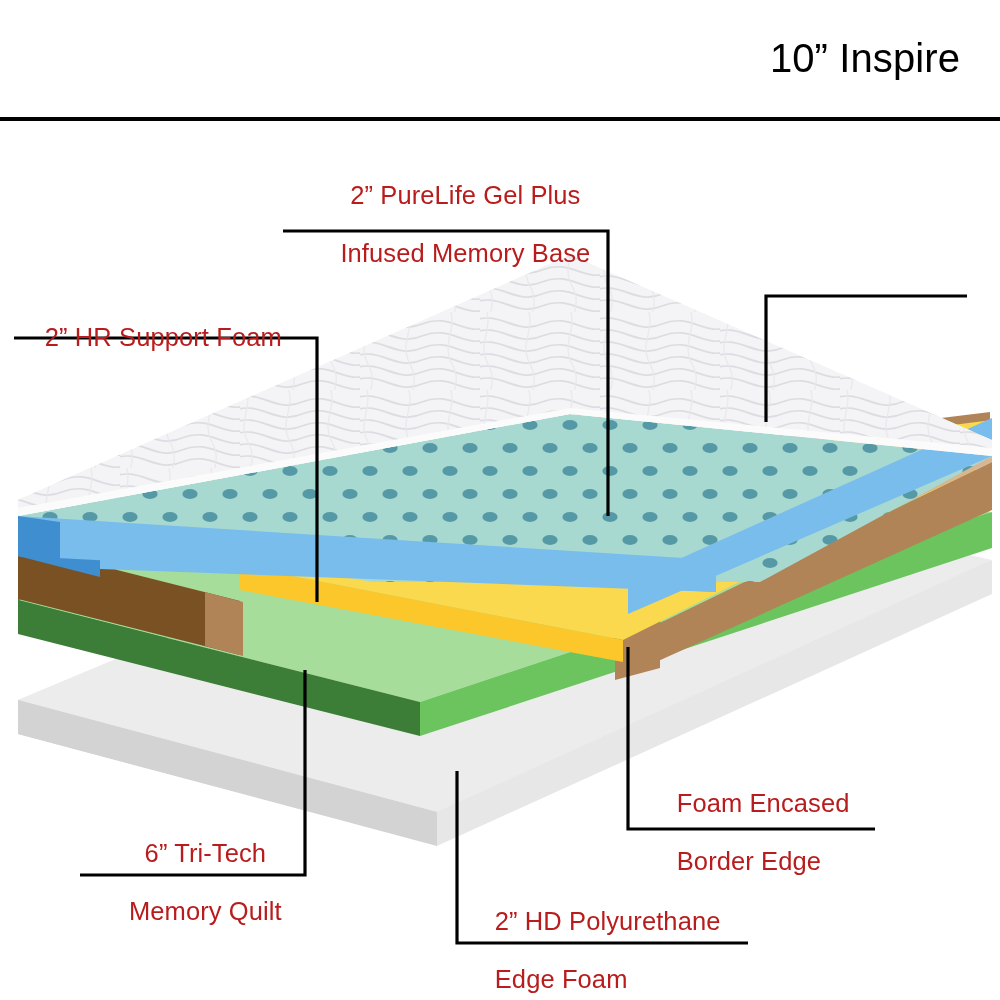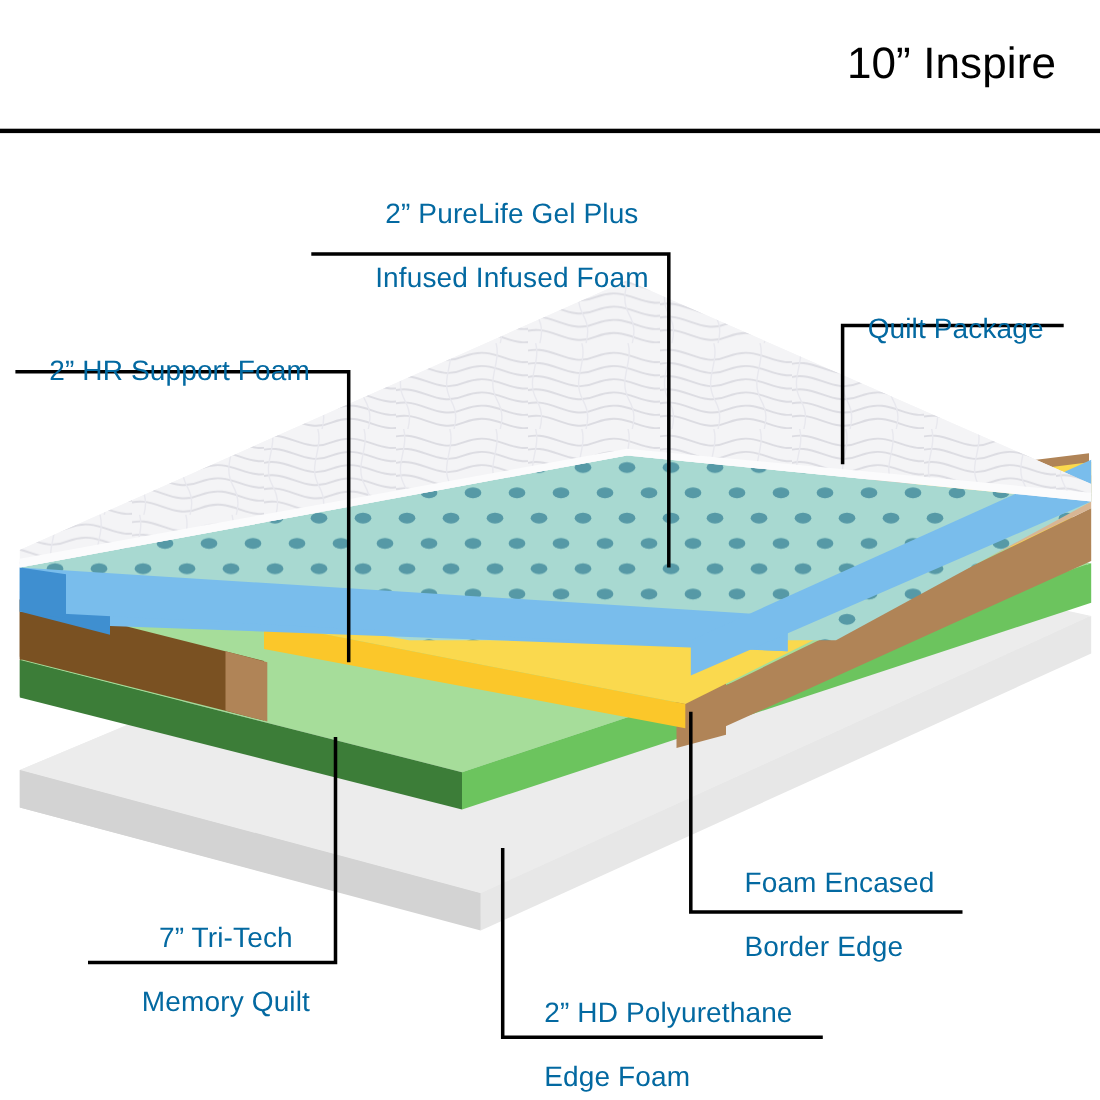--- a/index.html
+++ b/index.html
@@ -47,21 +47,21 @@
     left: 0; top: 0;
     width: 1000px; height: 1000px;
     display: block;
   }
 
   
   .callout {
     position: absolute;
     font-size: 25.5px;
     line-height: 29px;
-    color: #0369a1;
+    color: #b91c1c;
     white-space: pre;
     letter-spacing: 0.1px;
   }
   .callout.c-center { text-align: center; }
   .callout.c-left   { text-align: left; }
 
   #lbl-gel     { left: 286px; top: 152px; width: 330px; }
   #lbl-hr      { left: 16px;  top: 294px; width: 300px; }
   #lbl-quilt   { left: 760px; top: 256px; width: 224px; }
   #lbl-border  { left: 648px; top: 760px; width: 230px; }
@@ -251,38 +251,35 @@
       <path d="M 628,647 L 628,829 L 875,829"></path>
 
       <path d="M 305,670 L 305,875 L 80,875"></path>
 
       <path d="M 457,771 L 457,943 L 748,943"></path>
     </g>
   </svg>
 
   <div class="callout c-center" id="lbl-gel">
     <span>2” PureLife Gel Plus</span><br>
-    <span>Infused Infused Foam</span>
+    <span>Infused Memory Base</span>
   </div>
 
   <div class="callout c-left" id="lbl-hr">
     <span>2” HR Support Foam</span>
   </div>
 
-  <div class="callout c-left" id="lbl-quilt">
-    <span>Quilt Package</span>
-  </div>
 
   <div class="callout c-left" id="lbl-border">
     <span>Foam Encased</span><br>
     <span>Border Edge</span>
   </div>
 
   <div class="callout c-center" id="lbl-tritech">
-    <span>7” Tri-Tech</span><br>
+    <span>6” Tri-Tech</span><br>
     <span>Memory Quilt</span>
   </div>
 
   <div class="callout c-left" id="lbl-base">
     <span>2” HD Polyurethane</span><br>
     <span>Edge Foam</span>
   </div>
 
 </div>
 

